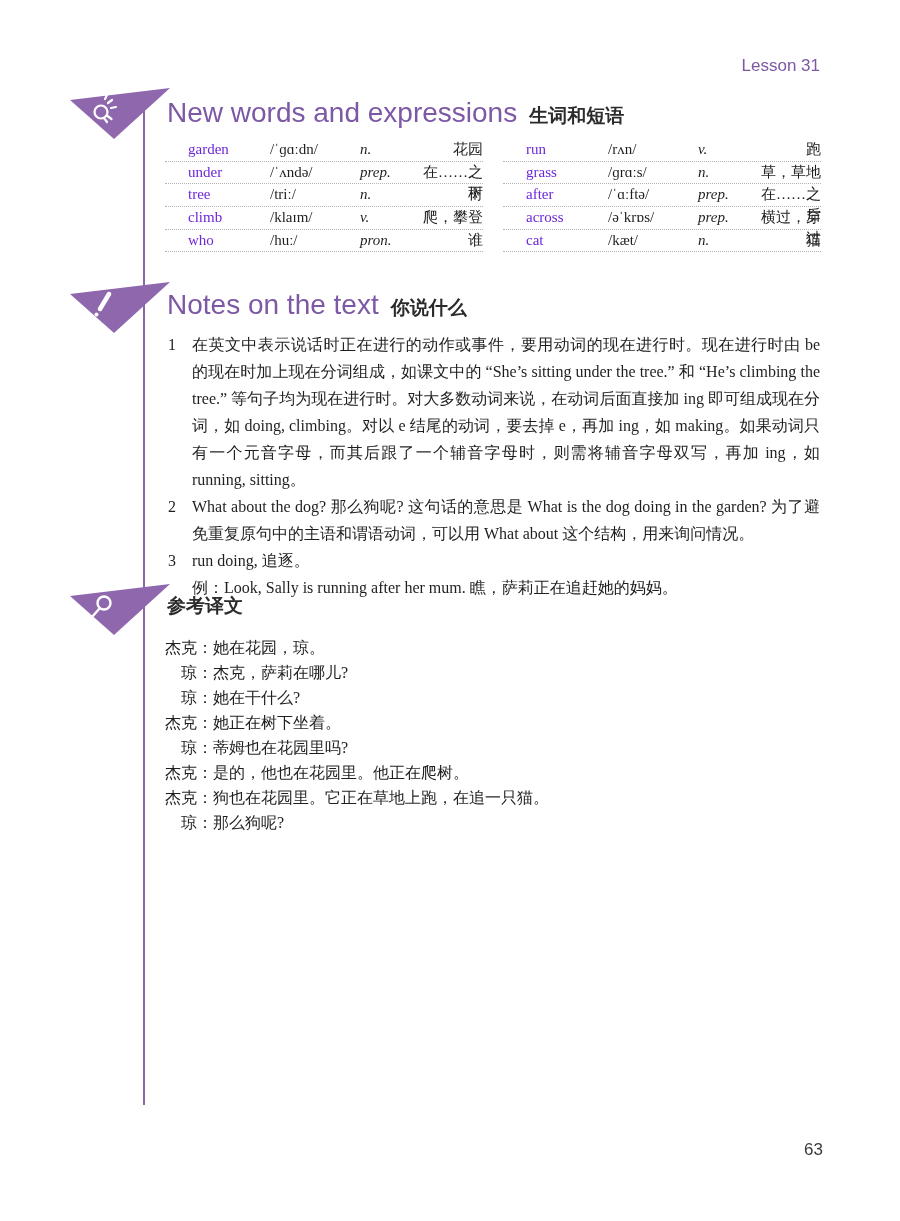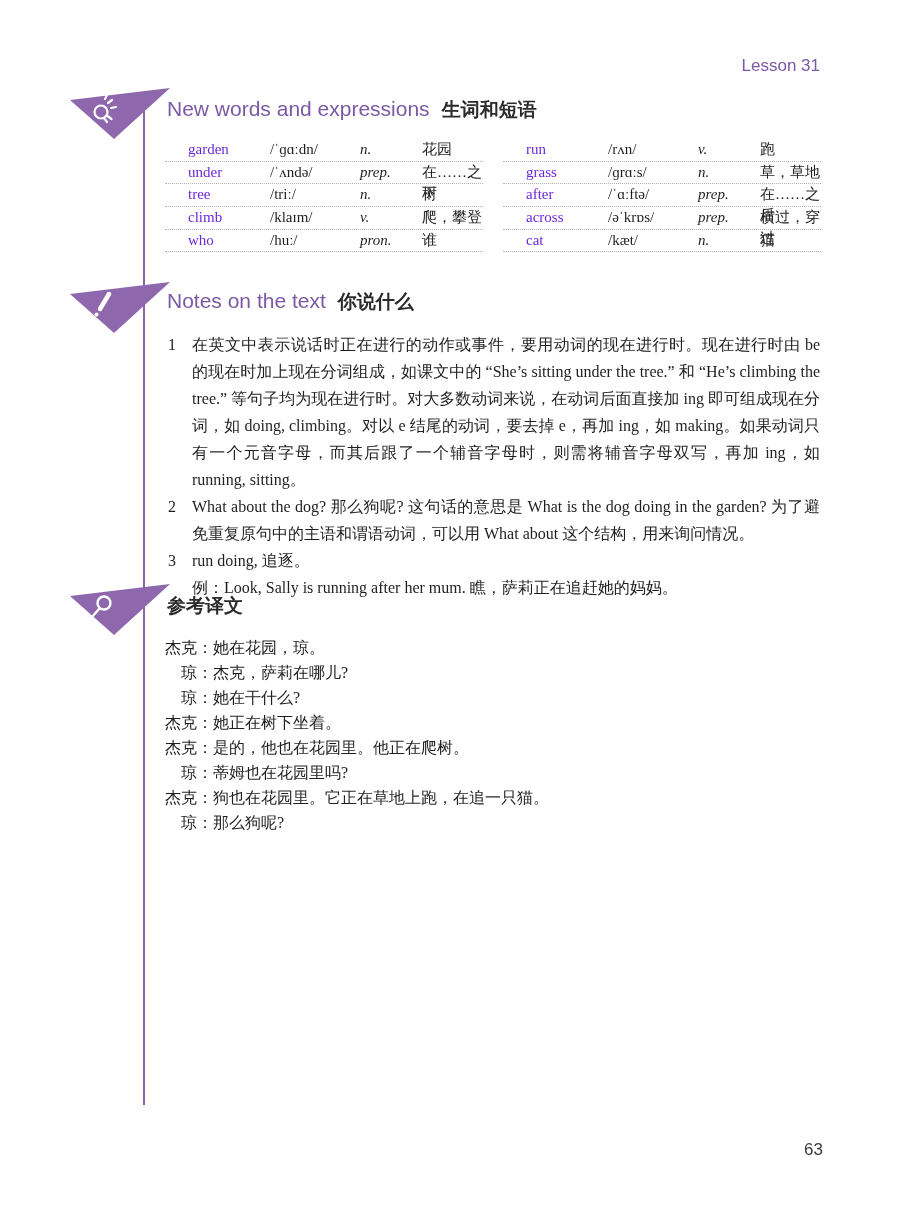--- a/index.html
+++ b/index.html
@@ -15,35 +15,35 @@
   }
   .rail {
     position:absolute; left:143px; top:99px; width:2px; height:1006px;
     background:#8b65a8;
   }
   .sec-icon { position:absolute; left:70px; width:100px; height:54px; }
   .sec-header {
     position:absolute; left:167px; white-space:nowrap;
     font-family:"Liberation Sans","DejaVu Sans",sans-serif;
   }
-  .sec-header .en { font-size:21px; color:#7c58a5; }
+  .sec-header .en { font-size:28px; color:#7c58a5; }
   .sec-header .zh { font-size:19px; color:#2b2b2b; font-weight:bold; margin-left:12px; }
   .sec-header .zh-only { font-size:19px; color:#2b2b2b; font-weight:bold; }
 
   .vocab { position:absolute; left:165px; top:139px; width:656px; display:flex; }
   .vcol { width:318px; }
   .vcol + .vcol { margin-left:20px; }
   .vrow {
     display:flex; align-items:baseline; height:21.7px;
     border-bottom:1px dotted #b3b3b3; font-size:15px; line-height:21px;
   }
   .vword { width:82px; color:#6d28d9;margin-left:23px; }
   .vpho  { width:90px; color:#1f1f1f; }
   .vpos  { width:62px; font-style:italic; }
-  .vmean { flex:1; }
+  .vmean { flex:1; text-align:right; }
 
   .notes {
     position:absolute; left:168px; top:331px; width:652px;
     font-size:16px; line-height:27px; text-align:justify;
   }
   .note { display:flex; }
   .note-num { width:24px; flex:none; }
   .note-body { flex:1; }
   .note-example { text-align:left; }
 
@@ -184,21 +184,21 @@
   </svg>
   <div class="sec-header" style="top:593px">
     <span class="zh-only">参考译文</span>
   </div>
 
   <div class="dialogue">
     <div>杰克：她在花园，琼。</div>
     <div>　琼：杰克，萨莉在哪儿?</div>
     <div>　琼：她在干什么?</div>
     <div>杰克：她正在树下坐着。</div>
+    <div>　琼：蒂姆也在花园里吗?</div>
     <div>杰克：是的，他也在花园里。他正在爬树。</div>
-    <div>　琼：蒂姆也在花园里吗?</div>
     <div>杰克：狗也在花园里。它正在草地上跑，在追一只猫。</div>
     <div>　琼：那么狗呢?</div>
   </div>
 
   <div class="page-number">63</div>
 
 </div>
 
 </body></html>

